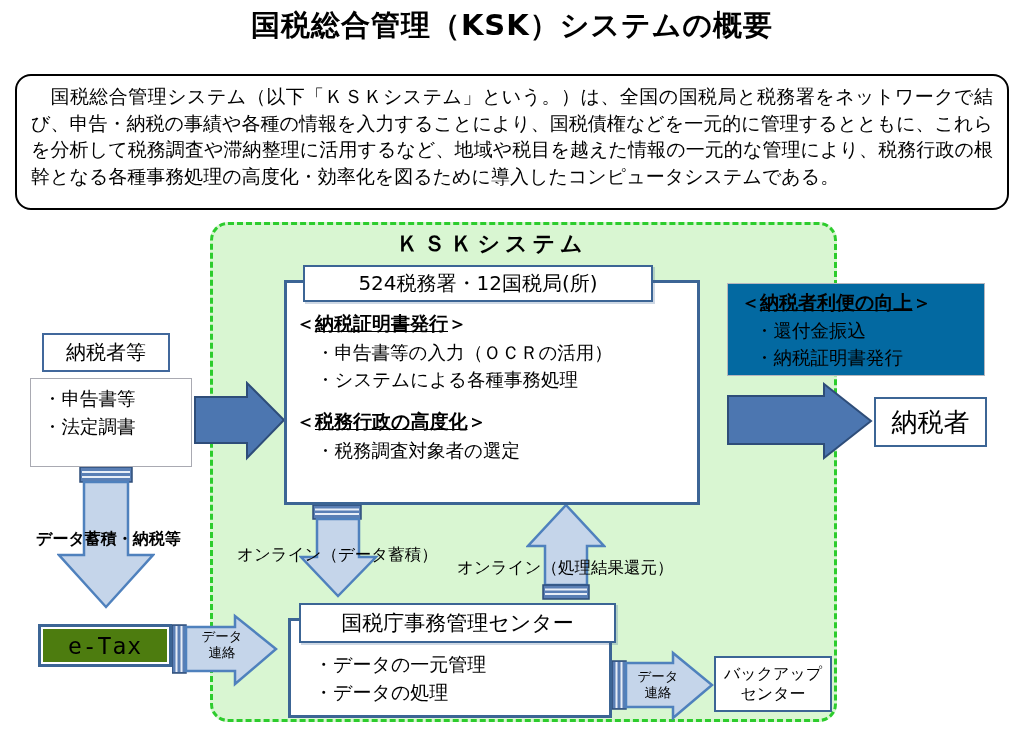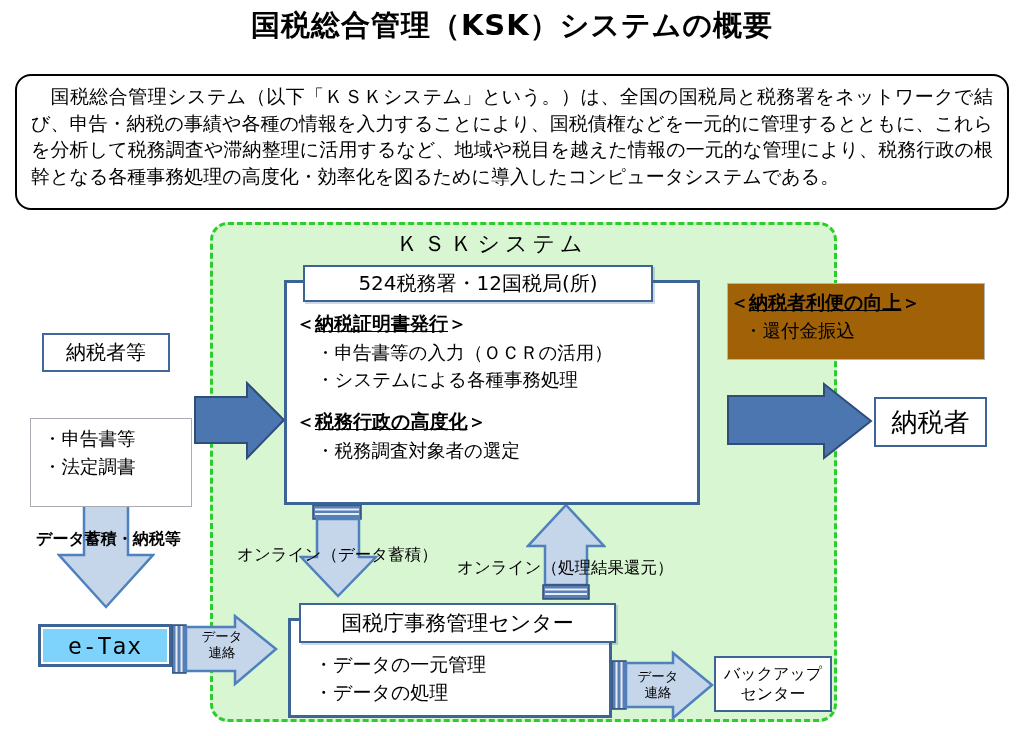--- a/index.html
+++ b/index.html
@@ -23,21 +23,21 @@
     font-size:19px;line-height:26.5px;text-align:justify;
   }
   
   .ksk-zone{
     left:210px;top:222px;width:627px;height:500px;
     background:#d9f6d2;border:3px dashed #2dcc2d;border-radius:18px;
     box-sizing:border-box;z-index:0;
   }
   .ksk-zone-label{
     left:284px;top:229px;width:416px;text-align:center;
-    font-size:22px;font-weight:normal;letter-spacing:5px;z-index:3;
+    font-size:22px;font-weight:bold;letter-spacing:5px;z-index:3;
   }
   
   .main-box{
     left:284px;top:280px;width:416px;height:225px;box-sizing:border-box;
     border:3px solid #3c6595;background:#fff;z-index:2;
   }
   .header-524{
     left:303px;top:265px;width:350px;height:37px;box-sizing:border-box;
     border:2.5px solid #3c6595;background:#fff;z-index:3;
     display:flex;align-items:center;justify-content:center;
@@ -52,28 +52,28 @@
   
   .taxpayer-src-box{
     left:42px;top:333px;width:128px;height:39px;box-sizing:border-box;
     border:2.5px solid #41689c;background:#fff;z-index:2;
     display:flex;align-items:center;justify-content:center;
     font-size:20px;box-shadow:0 0 0 1px #fff inset;
   }
   .inputs-box{
     left:30px;top:378px;width:162px;height:89px;box-sizing:border-box;
     border:1px solid #a9aab2;background:#fff;z-index:2;
-    padding:6px 4px 0 12px;font-size:18.5px;line-height:27.5px;margin-top:40px;
+    padding:6px 4px 0 12px;font-size:18.5px;line-height:27.5px;
   }
   .etax-label{
     left:36px;top:529px;font-size:16px;font-weight:bold;z-index:4;
   }
   .etax-box{
     left:38px;top:624px;width:134px;height:43px;box-sizing:border-box;
-    border:3px solid #3c6595;background:#7dd3fc;z-index:3;
+    border:3px solid #3c6595;background:#4d7c0f;z-index:3;
     box-shadow:inset 0 0 0 2px #fff;
     display:flex;align-items:center;justify-content:center;
     font-family:"DejaVu Sans Mono","Liberation Mono",monospace;
     font-size:23px;letter-spacing:1px;
   }
   
   .nta-center-box{
     left:288px;top:618px;width:324px;height:100px;box-sizing:border-box;
     border:3px solid #3c6595;background:#fff;z-index:2;
   }
@@ -88,23 +88,23 @@
   }
   
   .backup-box{
     left:714px;top:656px;width:118px;height:56px;box-sizing:border-box;
     border:2px solid #3c6595;background:#fff;z-index:3;
     display:flex;flex-direction:column;align-items:center;justify-content:center;
     font-size:16px;line-height:20px;text-align:center;
   }
   
   .benefit-box{
-    left:727px;top:283px;width:258px;height:77px;box-sizing:border-box;
-    border:1px solid #b5b6bd;background:#a16207;z-index:2;
-    padding:5px 0 0 2px;font-size:18.5px;line-height:27px;
+    left:727px;top:283px;width:258px;height:93px;box-sizing:border-box;
+    border:1px solid #b5b6bd;background:#0369a1;z-index:2;
+    padding:5px 0 0 13px;font-size:18.5px;line-height:27px;
   }
   .benefit-box .sec-head{font-weight:bold;font-size:19px;margin-bottom:1px;}
   .benefit-box .item{padding-left:14px;}
   .taxpayer-dst-box{
     left:874px;top:397px;width:113px;height:50px;box-sizing:border-box;
     border:2.5px solid #3c6595;background:#fff;z-index:3;
     display:flex;align-items:center;justify-content:center;font-size:26px;
   }
   
   .online-down-label{left:237px;top:544px;font-size:16.5px;z-index:4;}
@@ -222,17 +222,18 @@
 </div>
 
 <div class="abs backup-box">
   <div>バックアップ</div>
   <div>センター</div>
 </div>
 
 <div class="abs benefit-box">
   <div class="sec-head"><span>＜</span><span class="u">納税者利便の向上</span><span>＞</span></div>
   <div class="item">・還付金振込</div>
+  <div class="item">・納税証明書発行</div>
 </div>
 
 <div class="abs taxpayer-dst-box">
   <span>納税者</span>
 </div>
 
 </body></html>

